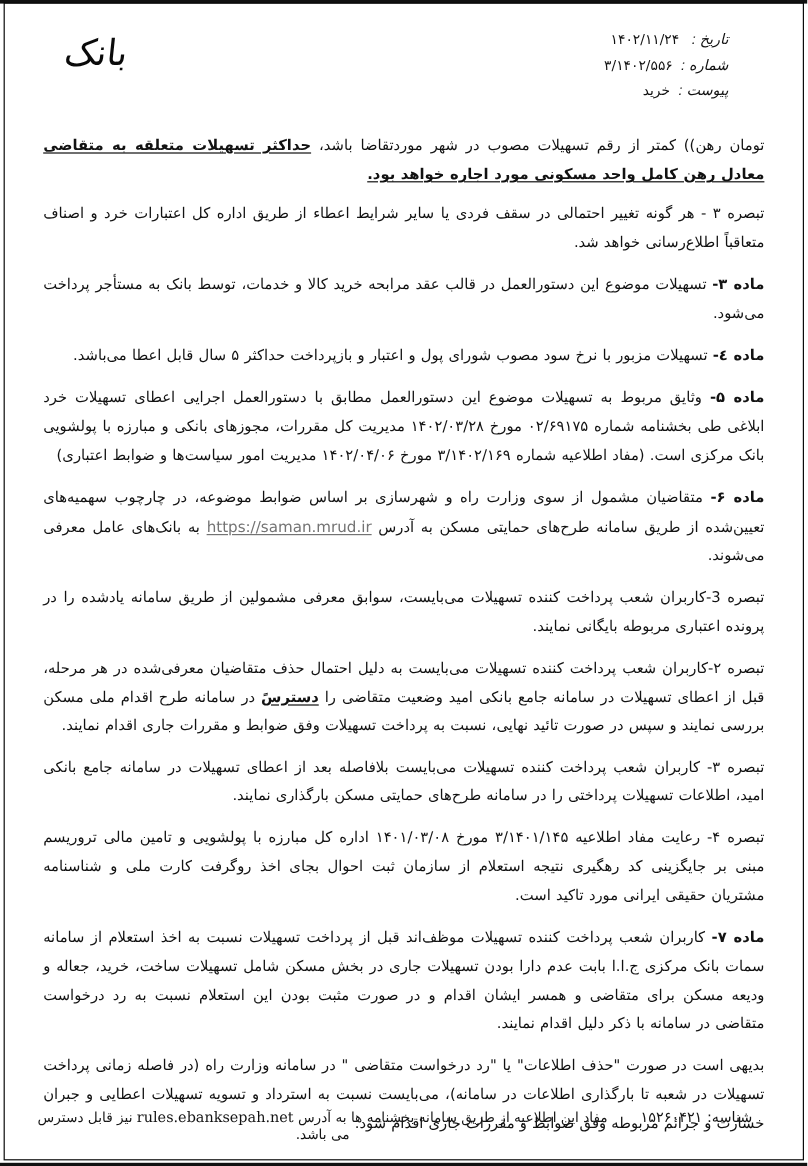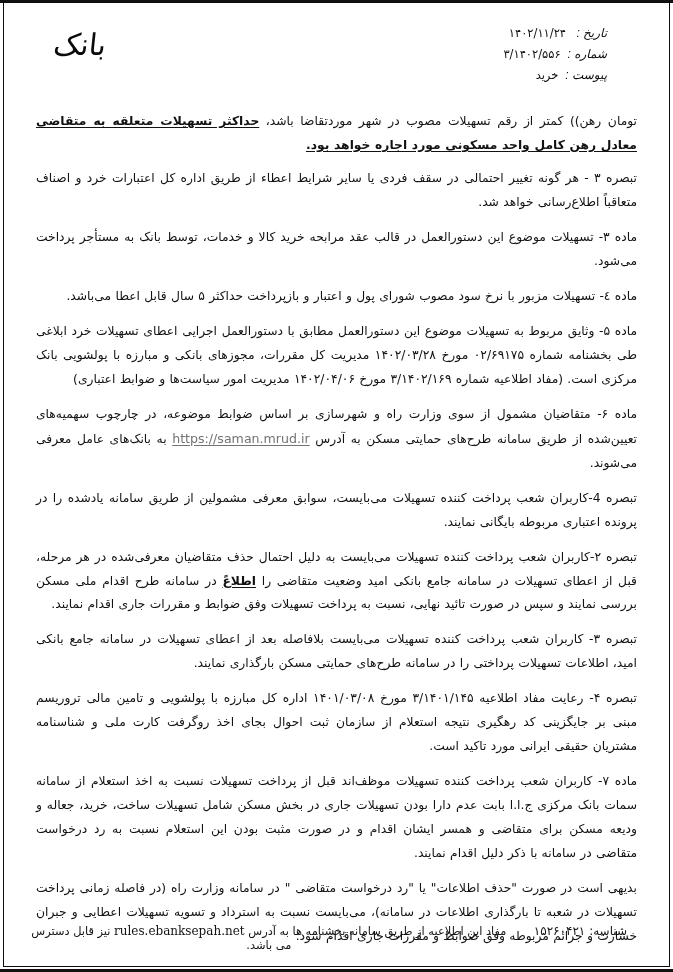--- a/index.html
+++ b/index.html
@@ -107,21 +107,21 @@
     color: #121212;
     text-align: justify;
     text-justify: inter-word;
     word-spacing: 0.4px;
   }
   p.para.tight {
     margin-bottom: 9px;
     margin-top: 11px;
   }
   .lead-in {
-    font-weight: normal;
+    font-weight: bold;
   }
   .emph {
     font-weight: bold;
     text-decoration: underline;
     text-underline-offset: 2px;
   }
   .link {
     color: #737373;
     text-decoration: underline;
     text-underline-offset: 2px;
@@ -206,23 +206,23 @@
       <p class="para">تبصره ۳ - هر گونه تغییر احتمالی در سقف فردی یا سایر شرایط اعطاء از طریق اداره کل اعتبارات خرد و اصناف متعاقباً اطلاع‌رسانی خواهد شد.</p>
 
       <p class="para"><span class="lead-in">ماده ۳-</span><span> تسهیلات موضوع این دستورالعمل در قالب عقد مرابحه خرید کالا و خدمات، توسط بانک به مستأجر پرداخت می‌شود.</span></p>
 
       <p class="para"><span class="lead-in">ماده ٤-</span><span> تسهیلات مزبور با نرخ سود مصوب شورای پول و اعتبار و بازپرداخت حداکثر ۵ سال قابل اعطا می‌باشد.</span></p>
 
       <p class="para"><span class="lead-in">ماده ۵-</span><span> وثایق مربوط به تسهیلات موضوع این دستورالعمل مطابق با دستورالعمل اجرایی اعطای تسهیلات خرد ابلاغی طی بخشنامه شماره ۰۲/۶۹۱۷۵ مورخ ۱۴۰۲/۰۳/۲۸ مدیریت کل مقررات، مجوزهای بانکی و مبارزه با پولشویی بانک مرکزی است. (مفاد اطلاعیه شماره ۳/۱۴۰۲/۱۶۹ مورخ ۱۴۰۲/۰۴/۰۶ مدیریت امور سیاست‌ها و ضوابط اعتباری)</span></p>
 
       <p class="para"><span class="lead-in">ماده ۶-</span><span> متقاضیان مشمول از سوی وزارت راه و شهرسازی بر اساس ضوابط موضوعه، در چارچوب سهمیه‌های تعیین‌شده از طریق سامانه طرح‌های حمایتی مسکن به آدرس </span><a class="link" href="#">https://saman.mrud.ir</a><span> به بانک‌های عامل معرفی می‌شوند.</span></p>
 
-      <p class="para">تبصره 4-کاربران شعب پرداخت کننده تسهیلات می‌بایست، سوابق معرفی مشمولین از طریق سامانه یادشده را در پرونده اعتباری مربوطه بایگانی نمایند.</p>
-
-      <p class="para"><span>تبصره ۲-کاربران شعب پرداخت کننده تسهیلات می‌بایست به دلیل احتمال حذف متقاضیان معرفی‌شده در هر مرحله، قبل از اعطای تسهیلات در سامانه جامع بانکی امید وضعیت متقاضی را </span><span class="emph">اطلاعً</span><span> در سامانه طرح اقدام ملی مسکن بررسی نمایند و سپس در صورت تائید نهایی، نسبت به پرداخت تسهیلات وفق ضوابط و مقررات جاری اقدام نمایند.</span></p>
+      <p class="para">تبصره 3-کاربران شعب پرداخت کننده تسهیلات می‌بایست، سوابق معرفی مشمولین از طریق سامانه یادشده را در پرونده اعتباری مربوطه بایگانی نمایند.</p>
+
+      <p class="para"><span>تبصره ۲-کاربران شعب پرداخت کننده تسهیلات می‌بایست به دلیل احتمال حذف متقاضیان معرفی‌شده در هر مرحله، قبل از اعطای تسهیلات در سامانه جامع بانکی امید وضعیت متقاضی را </span><span class="emph">دسترسً</span><span> در سامانه طرح اقدام ملی مسکن بررسی نمایند و سپس در صورت تائید نهایی، نسبت به پرداخت تسهیلات وفق ضوابط و مقررات جاری اقدام نمایند.</span></p>
 
       <p class="para">تبصره ۳- کاربران شعب پرداخت کننده تسهیلات می‌بایست بلافاصله بعد از اعطای تسهیلات در سامانه جامع بانکی امید، اطلاعات تسهیلات پرداختی را در سامانه طرح‌های حمایتی مسکن بارگذاری نمایند.</p>
 
       <p class="para">تبصره ۴- رعایت مفاد اطلاعیه ۳/۱۴۰۱/۱۴۵ مورخ ۱۴۰۱/۰۳/۰۸ اداره کل مبارزه با پولشویی و تامین مالی تروریسم مبنی بر جایگزینی کد رهگیری نتیجه استعلام از سازمان ثبت احوال بجای اخذ روگرفت کارت ملی و شناسنامه مشتریان حقیقی ایرانی مورد تاکید است.</p>
 
       <p class="para"><span class="lead-in">ماده ۷-</span><span> کاربران شعب پرداخت کننده تسهیلات موظف‌اند قبل از پرداخت تسهیلات نسبت به اخذ استعلام از سامانه سمات بانک مرکزی ج.ا.ا بابت عدم دارا بودن تسهیلات جاری در بخش مسکن شامل تسهیلات ساخت، خرید، جعاله و ودیعه مسکن برای متقاضی و همسر ایشان اقدام و در صورت مثبت بودن این استعلام نسبت به رد درخواست متقاضی در سامانه با ذکر دلیل اقدام نمایند.</span></p>
 
       <p class="para"><span>بدیهی است در صورت </span><span>"حذف اطلاعات"</span><span> یا </span><span>"رد درخواست متقاضی "</span><span> در سامانه وزارت راه (در فاصله زمانی پرداخت تسهیلات در شعبه تا بارگذاری اطلاعات در سامانه)، می‌بایست نسبت به استرداد و تسویه تسهیلات اعطایی و جبران خسارت و جرائم مربوطه وفق ضوابط و مقررات جاری اقدام شود.</span></p>
 
     </div>

